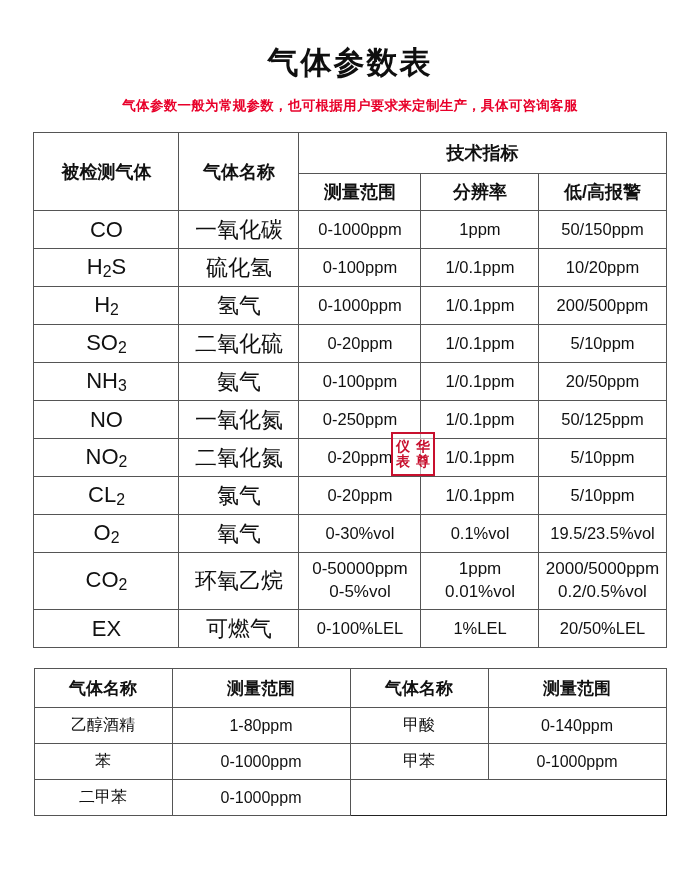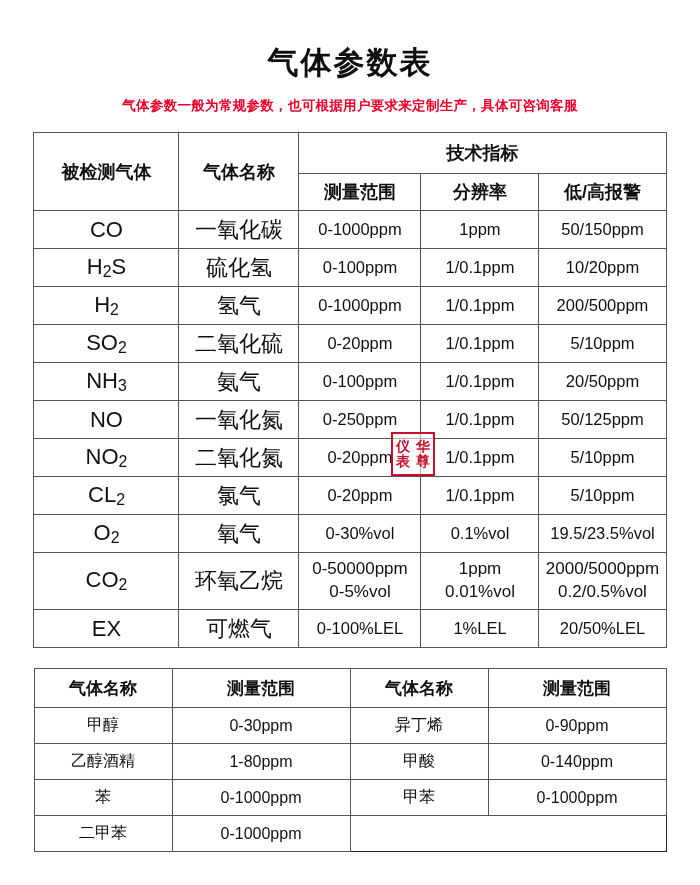--- a/index.html
+++ b/index.html
@@ -247,26 +247,20 @@
       <col style="width:178px">
     </colgroup>
     <tbody>
       <tr>
         <th>气体名称</th>
         <th>测量范围</th>
         <th>气体名称</th>
         <th>测量范围</th>
       </tr>
       <tr>
-        <td>甲醇</td>
-        <td>0-30ppm</td>
-        <td>异丁烯</td>
-        <td>0-90ppm</td>
-      </tr>
-      <tr>
         <td>乙醇酒精</td>
         <td>1-80ppm</td>
         <td>甲酸</td>
         <td>0-140ppm</td>
       </tr>
       <tr>
         <td>苯</td>
         <td>0-1000ppm</td>
         <td>甲苯</td>
         <td>0-1000ppm</td>

